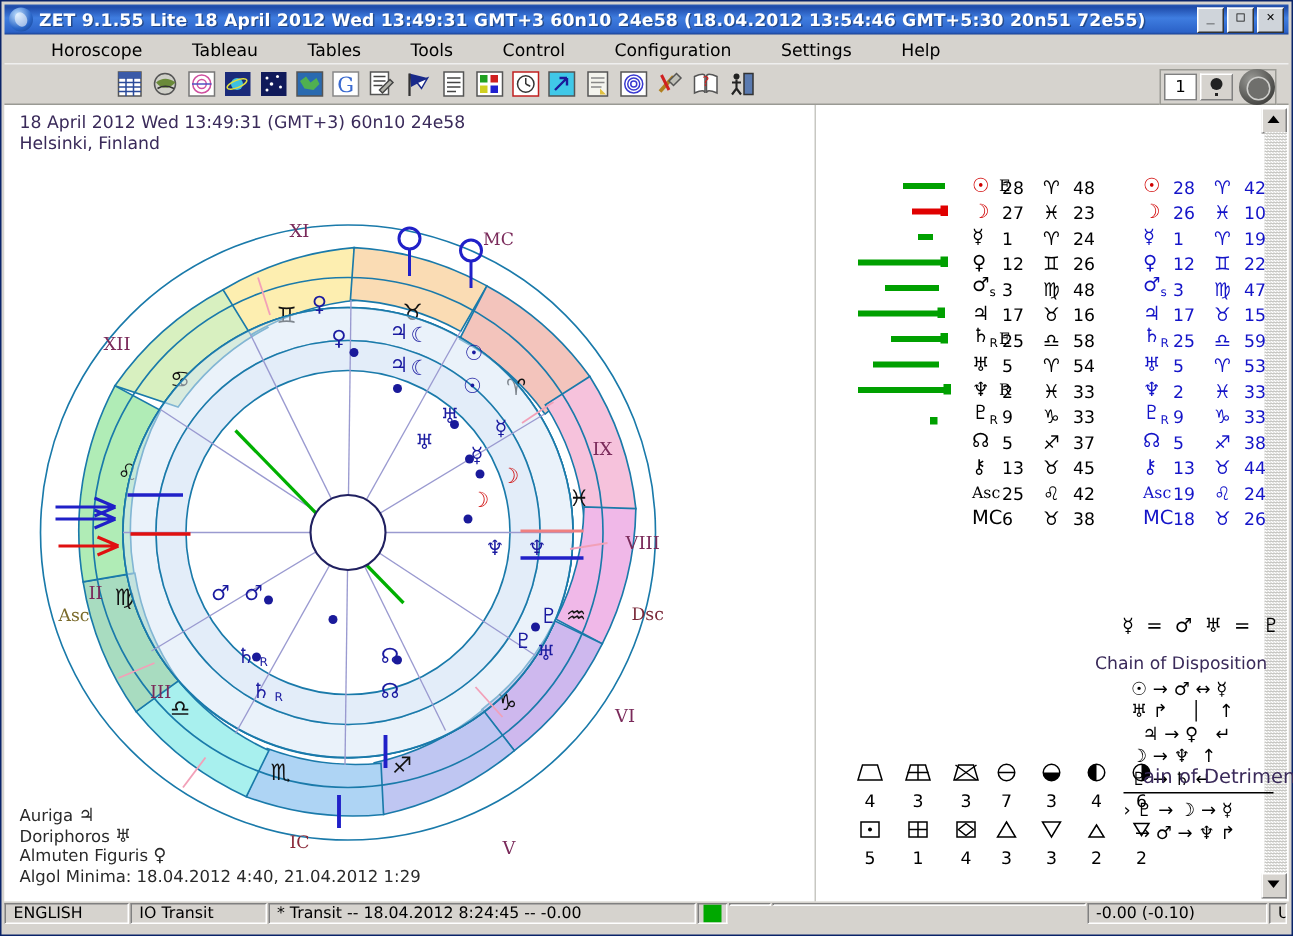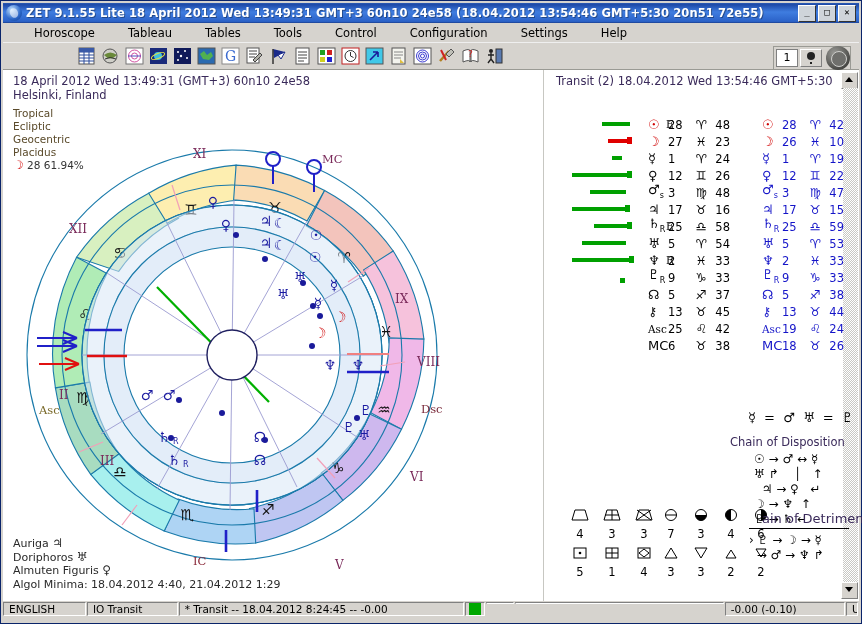--- a/index.html
+++ b/index.html
@@ -322,30 +322,20 @@
 
   <div class="client">
 
     <div class="left-pane">
 
       <div class="lhdr">
         <div>18 April 2012  Wed  13:49:31 (GMT+3) 60n10  24e58</div>
         <div class="l2">Helsinki, Finland</div>
       </div>
 
-      <div class="lopts">
-        <div>Tropical</div>
-        <div>Ecliptic</div>
-        <div>Geocentric</div>
-        <div>Placidus</div>
-        <div class="moonline">
-          <span class="moonglyph">☽</span>
-          <span>28 61.94%</span>
-        </div>
-      </div>
 
       <div class="wheel">
         <svg width="430" height="430" viewBox="0 0 430 430">
           <defs>
             <g id="defs-empty"></g>
           </defs>
 
           <g stroke="#1a7aaa" stroke-width="1.1">
 
             <path d="M 59.6 117.2 A 205 205 0 0 1 131.7 53.2 L 161.5 78.3 A 170 170 0 0 0 101.7 131.4 Z" fill="#d8f0c0"></path>
@@ -535,21 +525,20 @@
         </div>
         <div>
           <span>Almuten Figuris</span>
           <span class="g">♀</span>
         </div>
         <div>Algol Minima: 18.04.2012  4:40,  21.04.2012  1:29</div>
       </div>
     </div>
 
     <div class="right-pane">
-      <div class="rhdr">Transit (2) 18.04.2012  Wed 13:54:46 GMT+5:30</div>
 
       <div class="scroll-up">
           <i class="sc-arrow"></i>
         </div>
       <div class="scroll-track"></div>
       <div class="scroll-dn">
           <i class="sc-arrow"></i>
         </div>
 
       <div class="bars" id="barsHost">

